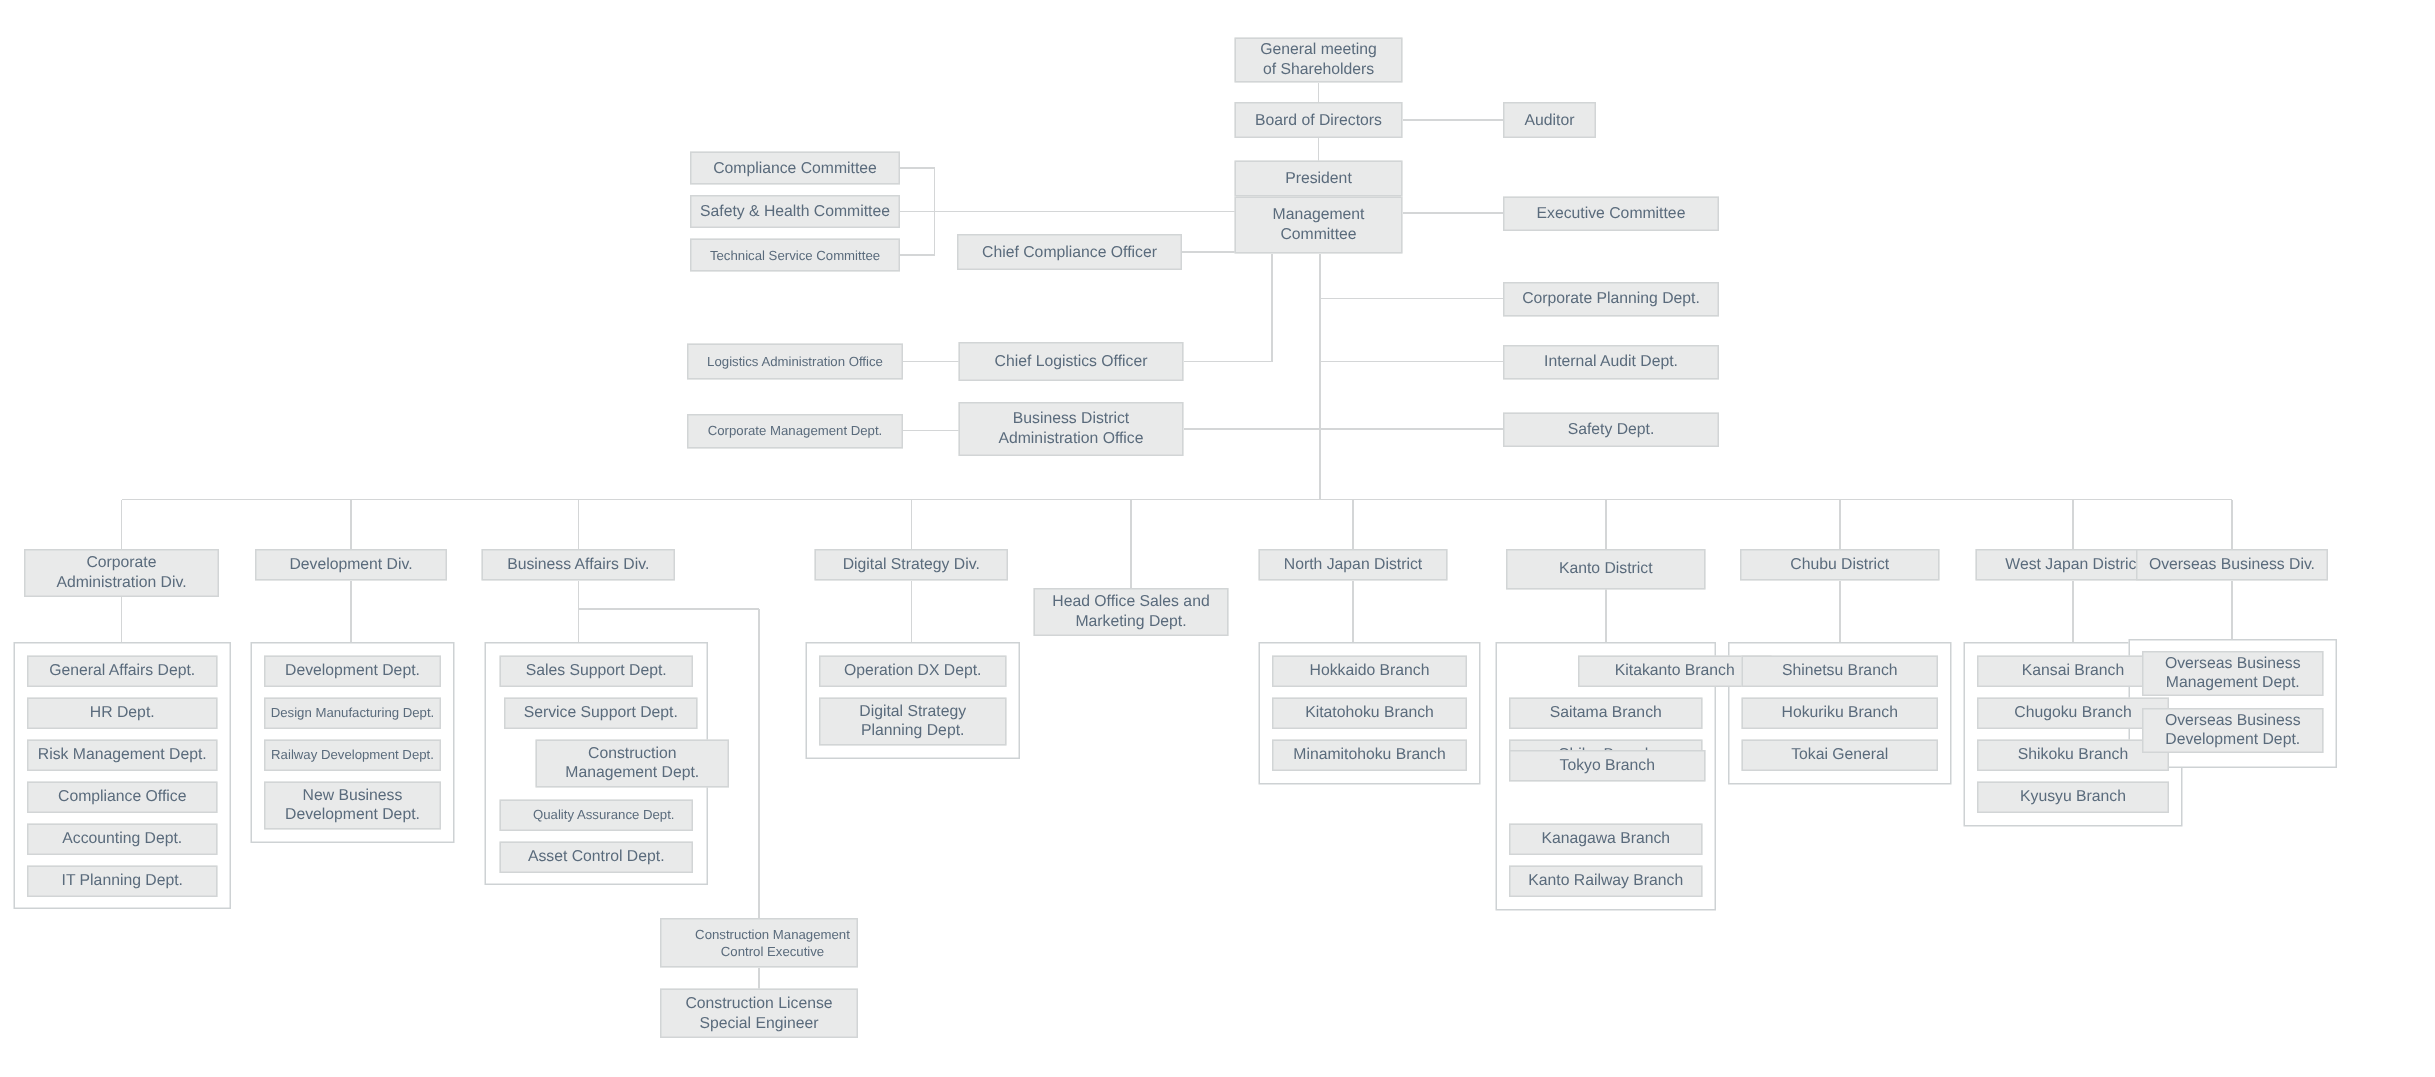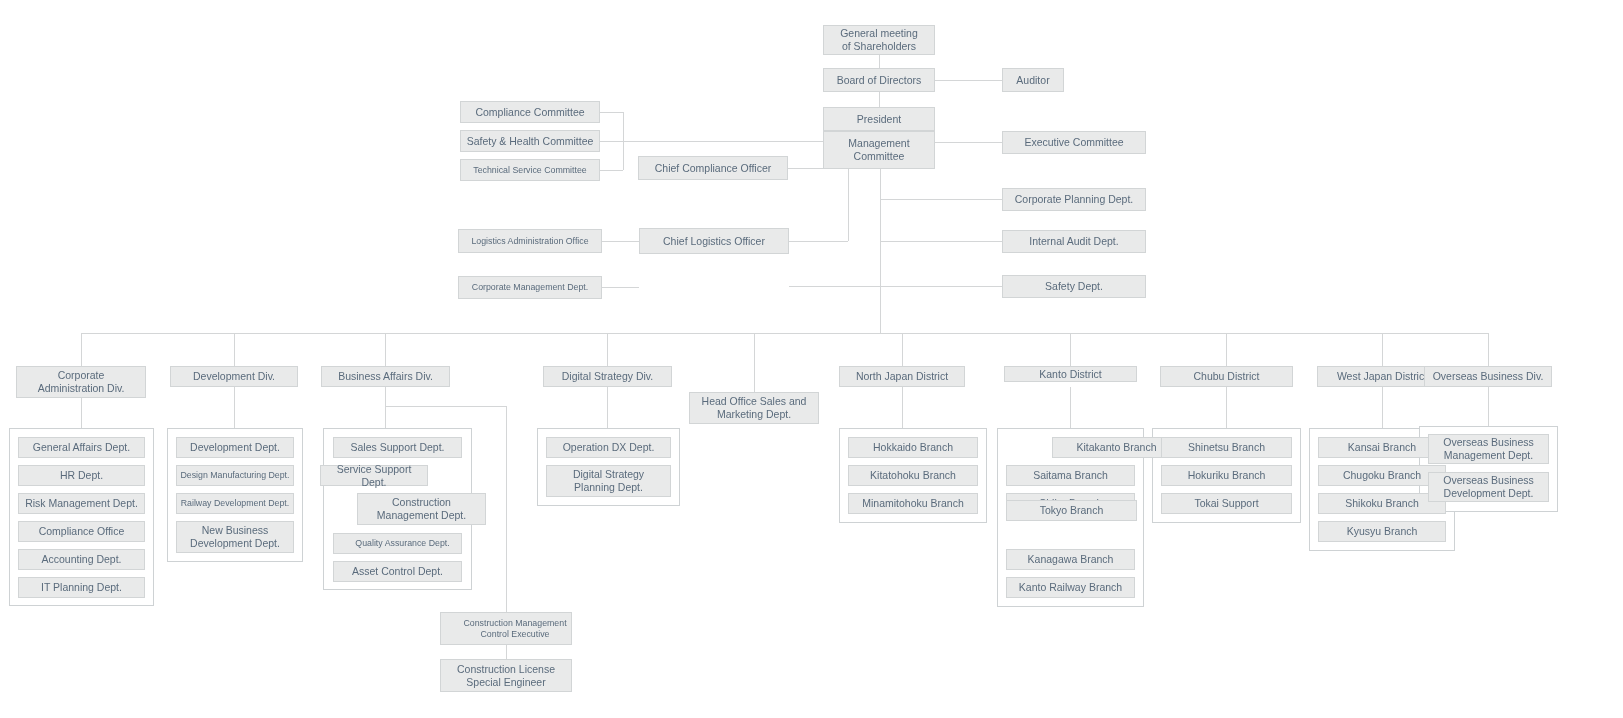--- a/index.html
+++ b/index.html
@@ -137,68 +137,70 @@
     <div class="box" style="left: 823px; top: 107px; width: 112px; height: 24px;">President</div>
     <div class="box" style="left: 823px; top: 131px; width: 112px; height: 38px;">Management
 Committee</div>
     <div class="box" style="left: 460px; top: 101px; width: 140px; height: 22px;">Compliance Committee</div>
     <div class="box" style="left: 460px; top: 130px; width: 140px; height: 22px;">Safety &amp; Health Committee</div>
     <div class="box sm" style="left: 460px; top: 159px; width: 140px; height: 22px;">Technical Service Committee</div>
     <div class="box" style="left: 638px; top: 156px; width: 150px; height: 24px;">Chief Compliance Officer</div>
     <div class="box sm" style="left: 458px; top: 229px; width: 144px; height: 24px;">Logistics Administration Office</div>
     <div class="box" style="left: 639px; top: 228px; width: 150px; height: 26px;">Chief Logistics Officer</div>
     <div class="box sm" style="left: 458px; top: 276px; width: 144px; height: 23px;">Corporate Management Dept.</div>
+    <div class="box" style="left: 639px; top: 268px; width: 150px; height: 36px;">Business District
+Administration Office</div>
     <div class="box" style="left: 1002px; top: 131px; width: 144px; height: 23px;">Executive Committee</div>
     <div class="box" style="left: 1002px; top: 188px; width: 144px; height: 23px;">Corporate Planning Dept.</div>
     <div class="box" style="left: 1002px; top: 230px; width: 144px; height: 23px;">Internal Audit Dept.</div>
     <div class="box" style="left: 1002px; top: 275px; width: 144px; height: 23px;">Safety Dept.</div>
     <div class="box" style="left: 16px; top: 366px; width: 130px; height: 32px;">Corporate
 Administration Div.</div>
     <div class="box" style="left: 170px; top: 366px; width: 128px; height: 21px;">Development Div.</div>
     <div class="box" style="left: 321px; top: 366px; width: 129px; height: 21px;">Business Affairs Div.</div>
     <div class="box" style="left: 543px; top: 366px; width: 129px; height: 21px;">Digital Strategy Div.</div>
     <div class="box" style="left: 689px; top: 392px; width: 130px; height: 32px;">Head Office Sales and
 Marketing Dept.</div>
     <div class="box" style="left: 839px; top: 366px; width: 126px; height: 21px;">North Japan District</div>
-    <div class="box" style="left: 1004px; top: 366px; width: 133px; height: 16px;">Kanto District</div>
+    <div class="box" style="left: 1004px; top: 366px; width: 133px; height: 27px;">Kanto District</div>
     <div class="box" style="left: 1160px; top: 366px; width: 133px; height: 21px;">Chubu District</div>
     <div class="box" style="left: 1317px; top: 366px; width: 130px; height: 21px;">West Japan District</div>
     <div class="box" style="left: 1424px; top: 366px; width: 128px; height: 21px;">Overseas Business Div.</div>
     <div class="box" style="left: 18px; top: 437px; width: 127px; height: 21px;">General Affairs Dept.</div>
     <div class="box" style="left: 18px; top: 465px; width: 127px; height: 21px;">HR Dept.</div>
     <div class="box" style="left: 18px; top: 493px; width: 127px; height: 21px;">Risk Management Dept.</div>
     <div class="box" style="left: 18px; top: 521px; width: 127px; height: 21px;">Compliance Office</div>
     <div class="box" style="left: 18px; top: 549px; width: 127px; height: 21px;">Accounting Dept.</div>
     <div class="box" style="left: 18px; top: 577px; width: 127px; height: 21px;">IT Planning Dept.</div>
     <div class="box" style="left: 176px; top: 437px; width: 118px; height: 21px;">Development Dept.</div>
     <div class="box sm" style="left: 176px; top: 465px; width: 118px; height: 21px;">Design Manufacturing Dept.</div>
     <div class="box sm" style="left: 176px; top: 493px; width: 118px; height: 21px;">Railway Development Dept.</div>
     <div class="box" style="left: 176px; top: 521px; width: 118px; height: 32px;">New Business
 Development Dept.</div>
     <div class="box" style="left: 333px; top: 437px; width: 129px; height: 21px;">Sales Support Dept.</div>
-    <div class="box" style="left: 320px; top: 465px; width: 108px; height: 21px;">Service Support Dept.</div>
+    <div class="box" style="left: 336px; top: 465px; width: 129px; height: 21px;">Service Support Dept.</div>
     <div class="box" style="left: 333px; top: 493px; width: 129px; height: 32px; margin-left: 24px;">Construction
 Management Dept.</div>
     <div class="box sm" style="left: 333px; top: 533px; width: 129px; height: 21px; padding-left: 12px;">Quality Assurance Dept.</div>
     <div class="box" style="left: 333px; top: 561px; width: 129px; height: 21px;">Asset Control Dept.</div>
     <div class="box" style="left: 546px; top: 437px; width: 125px; height: 21px;">Operation DX Dept.</div>
     <div class="box" style="left: 546px; top: 465px; width: 125px; height: 32px;">Digital Strategy
 Planning Dept.</div>
     <div class="box" style="left: 848px; top: 437px; width: 130px; height: 21px;">Hokkaido Branch</div>
     <div class="box" style="left: 848px; top: 465px; width: 130px; height: 21px;">Kitatohoku Branch</div>
     <div class="box" style="left: 848px; top: 493px; width: 130px; height: 21px;">Minamitohoku Branch</div>
     <div class="box" style="left: 1052px; top: 437px; width: 129px; height: 21px;">Kitakanto Branch</div>
     <div class="box" style="left: 1006px; top: 465px; width: 129px; height: 21px;">Saitama Branch</div>
     <div class="box" style="left: 1006px; top: 493px; width: 129px; height: 21px;">Chiba Branch</div>
     <div class="box" style="left: 1006px; top: 500px; width: 131px; height: 21px;">Tokyo Branch</div>
     <div class="box" style="left: 1006px; top: 549px; width: 129px; height: 21px;">Kanagawa Branch</div>
     <div class="box" style="left: 1006px; top: 577px; width: 129px; height: 21px;">Kanto Railway Branch</div>
     <div class="box" style="left: 1161px; top: 437px; width: 131px; height: 21px;">Shinetsu Branch</div>
     <div class="box" style="left: 1161px; top: 465px; width: 131px; height: 21px;">Hokuriku Branch</div>
-    <div class="box" style="left: 1161px; top: 493px; width: 131px; height: 21px;">Tokai Support</div>
+    <div class="box" style="left: 1161px; top: 493px; width: 131px; height: 21px;">Tokai General</div>
     <div class="box" style="left: 1318px; top: 437px; width: 128px; height: 21px;">Kansai Branch</div>
     <div class="box" style="left: 1318px; top: 465px; width: 128px; height: 21px;">Chugoku Branch</div>
     <div class="box" style="left: 1318px; top: 493px; width: 128px; height: 21px;">Shikoku Branch</div>
     <div class="box" style="left: 1318px; top: 521px; width: 128px; height: 21px;">Kyusyu Branch</div>
     <div class="box" style="left: 1428px; top: 434px; width: 121px; height: 30px;">Overseas Business
 Management Dept.</div>
     <div class="box" style="left: 1428px; top: 472px; width: 121px; height: 30px;">Overseas Business
 Development Dept.</div>
     <div class="box sm" style="left: 440px; top: 612px; width: 132px; height: 33px; padding-left: 20px;">Construction Management
 Control Executive</div>

